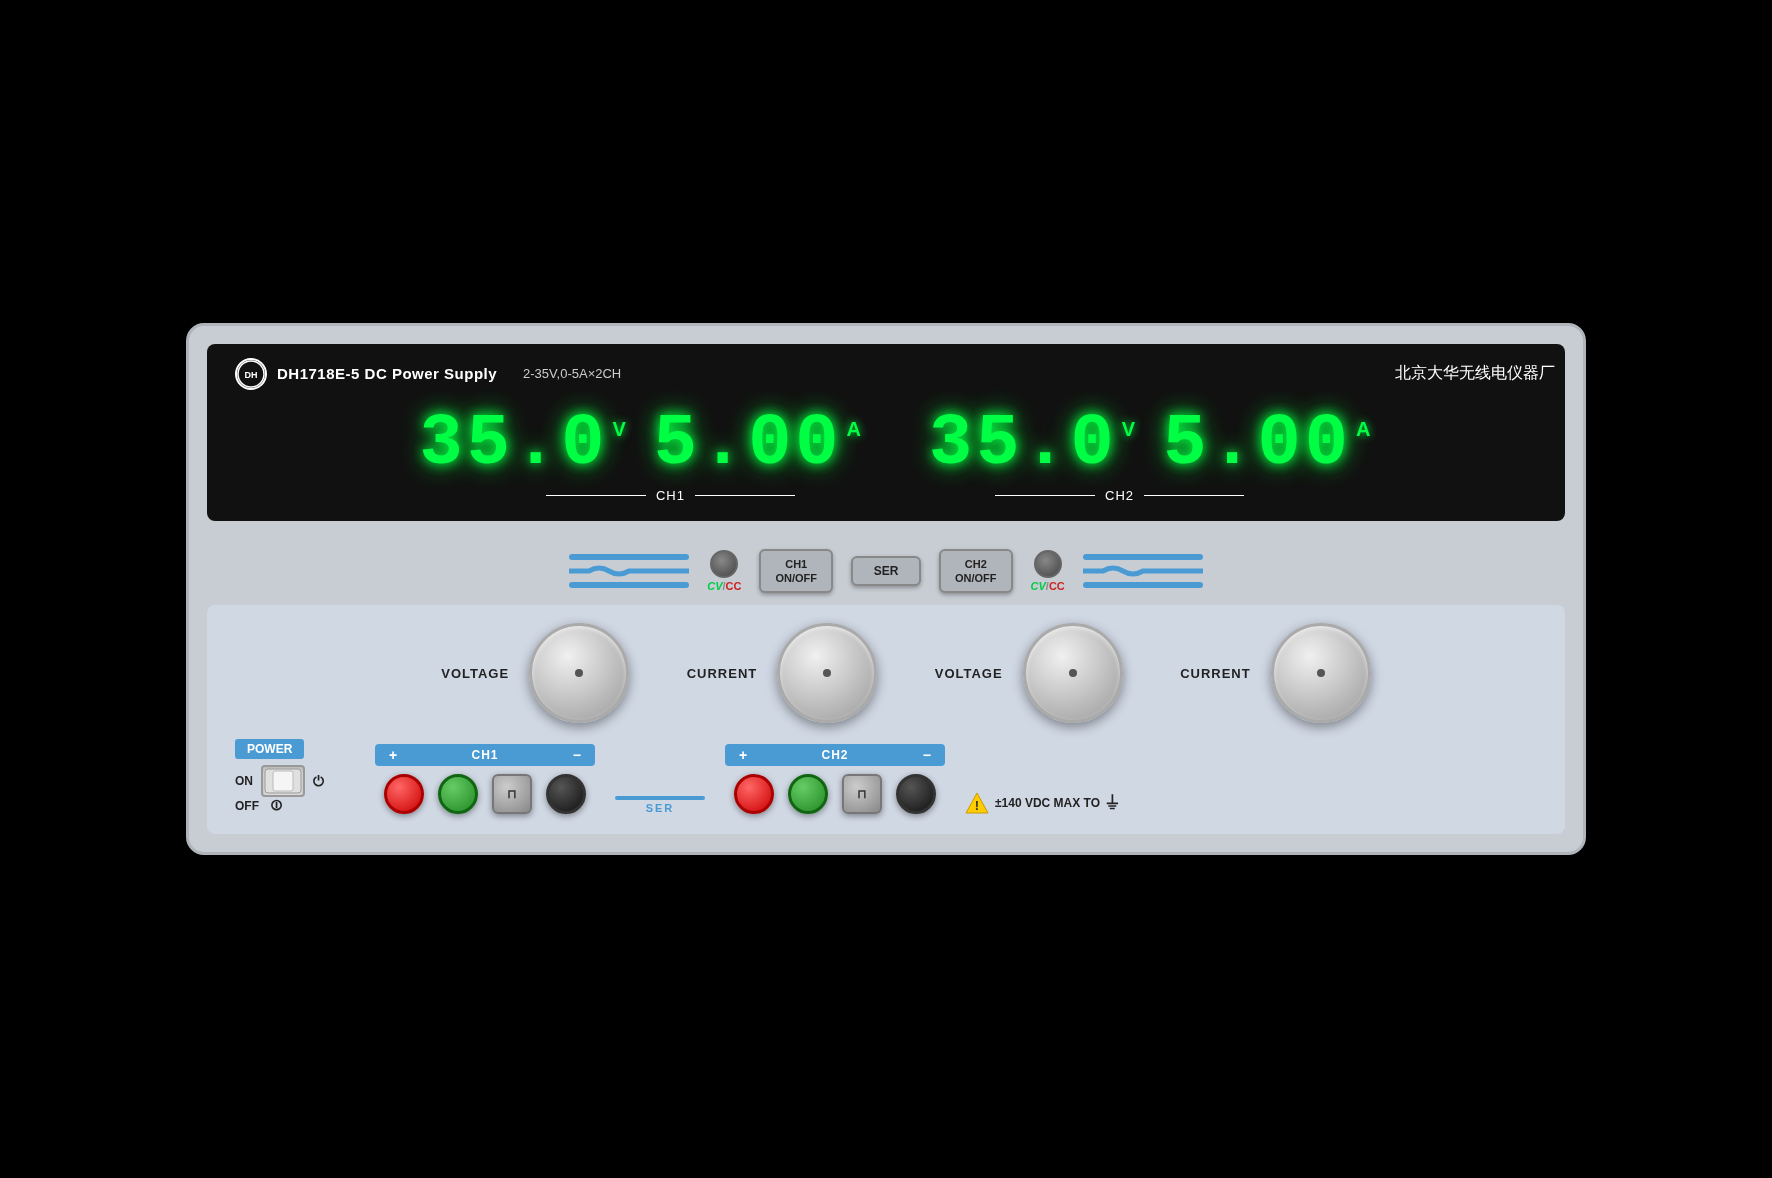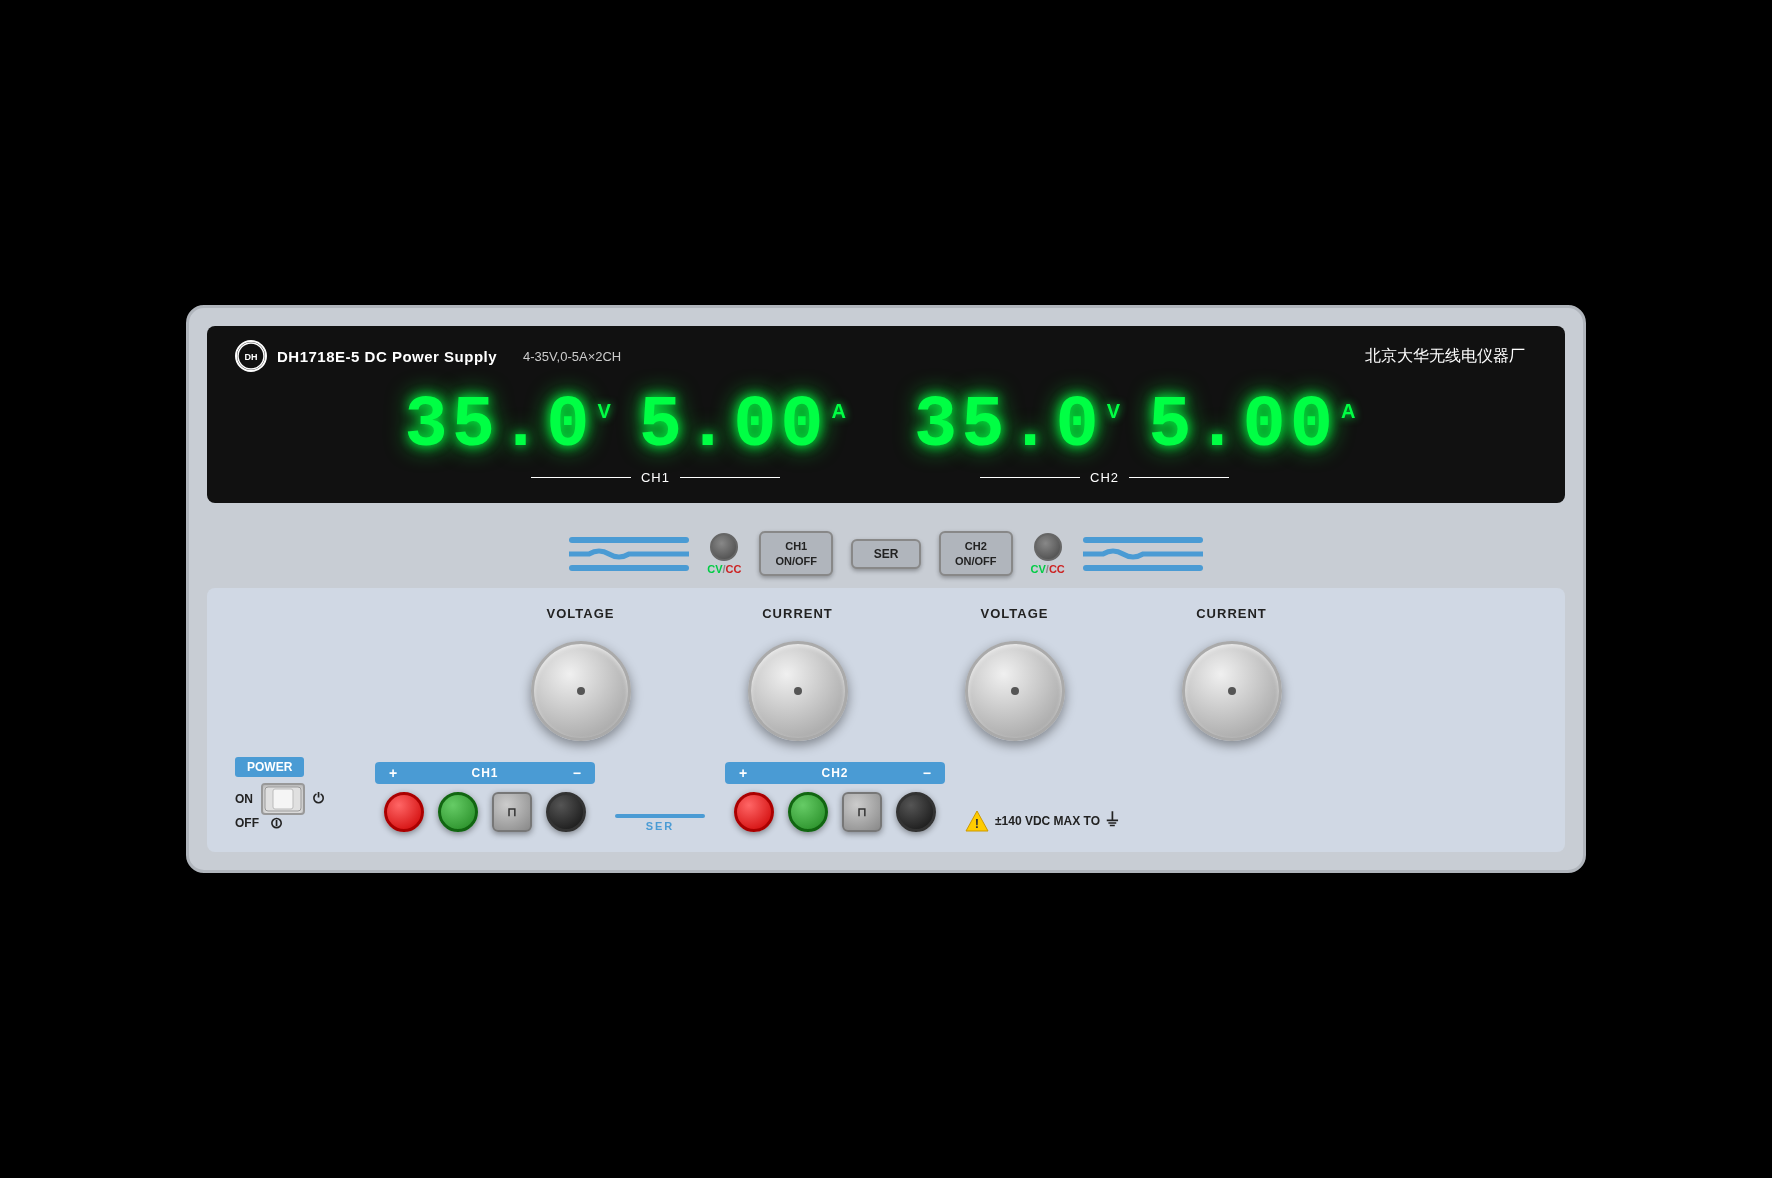--- a/index.html
+++ b/index.html
@@ -18,21 +18,21 @@
       padding: 18px;
       width: 1400px;
       box-shadow: 0 8px 40px rgba(0,0,0,0.7);
       border: 3px solid #b0b5bc;
     }
 
     
     .display-panel {
       background: #111;
       border-radius: 8px;
-      padding: 14px 40px 18px 28px;
+      padding: 14px 10px 18px 28px;
       margin-bottom: 16px;
     }
 
     .display-header {
       display: flex;
       justify-content: space-between;
       align-items: center;
       margin-bottom: 8px;
     }
 
@@ -170,21 +170,21 @@
       border-radius: 50%;
       background: radial-gradient(circle at 40% 35%, #888, #444);
       border: 2px solid #666;
     }
 
     .cv-cc-label {
       font-size: 11px;
       font-weight: bold;
     }
 
-    .cv-text { color: #00cc44; }
+    .cv-text { color: #00cc44; font-style: italic; }
     .cc-text { color: #cc2222; margin-top: 24px; }
 
     .ctrl-button {
       background: #b0b5bc;
       border: 2px solid #888;
       border-radius: 6px;
       padding: 6px 14px;
       font-size: 12px;
       font-weight: bold;
       color: #222;
@@ -209,21 +209,21 @@
 
     .knob-row {
       display: flex;
       justify-content: space-around;
       align-items: flex-end;
       margin-bottom: 16px;
     }
 
     .knob-section {
       display: flex;
-      flex-direction: column;
+      flex-direction: row;
       align-items: center;
       gap: 20px;
     }
 
     .knob-label {
       font-size: 13px;
       font-weight: bold;
       color: #222;
       letter-spacing: 1px;
     }
@@ -401,21 +401,21 @@
   <div class="display-panel">
     <div class="display-header">
       <div class="brand-left">
         <div class="logo-circle">
           <svg width="28" height="28" viewBox="0 0 28 28">
             <circle cx="14" cy="14" r="13" fill="none" stroke="#fff" stroke-width="1.5"></circle>
             <text x="14" y="18" text-anchor="middle" fill="#fff" font-size="9" font-weight="bold">DH</text>
           </svg>
         </div>
         <span class="model-text">DH1718E-5 DC Power Supply</span>
-        <span class="spec-text">4-35V,0-5A×2CH</span>
+        <span class="spec-text">2-35V,0-5A×2CH</span>
       </div>
       <div class="brand-right">北京大华无线电仪器厂</div>
     </div>
 
     <div class="led-display">
 
       <div class="channel-group">
         <span class="led-digits">35.0</span>
         <span class="led-unit">V</span>
         <span style="width:20px;display:inline-block;"></span>

